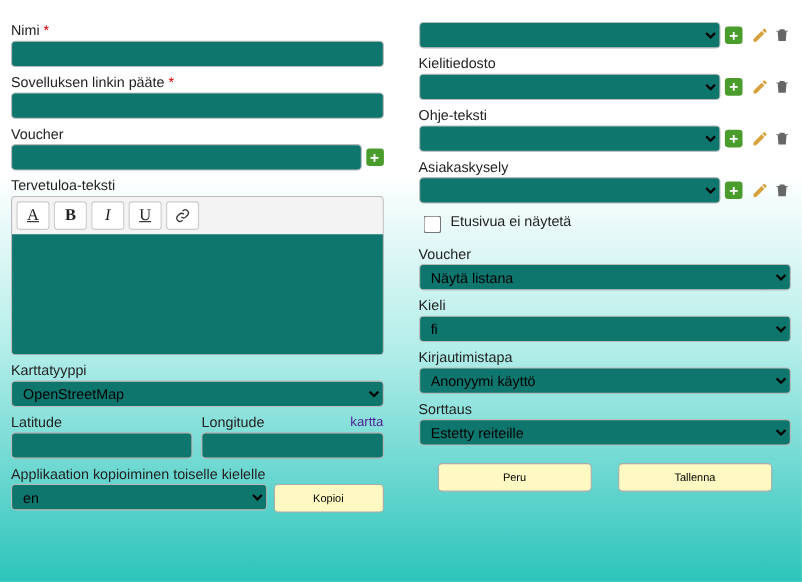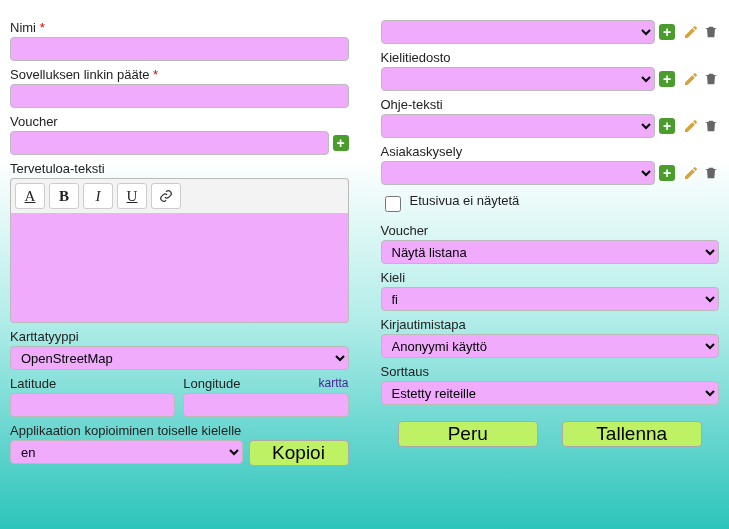--- a/index.html
+++ b/index.html
@@ -28,21 +28,21 @@
   .label {
     display: block;
     margin-bottom: 2px;
     font-size: 13px;
   }
   .req { color: #d00; }
   input[type=text], select, .textarea-body {
     width: 100%;
     border: 1px solid #bbb;
     border-radius: 4px;
-    background: #f0abfc;
+    background: #0f766e;
     height: 24px;
     padding: 2px 6px;
     font-size: 13px;
     font-family: inherit;
   }
   .input-row { display:flex; align-items:center; gap:4px; }
   .input-row input, .input-row select { flex:1; }
   .plus-icon {
     width:16px; height:16px; background:#4a9c2d; border-radius:3px;
     display:inline-flex; align-items:center; justify-content:center;
@@ -79,22 +79,22 @@
   .textarea-body {
     height:110px; border-radius:0 0 4px 4px; border-top:none;
   }
   .two-col { display:flex; gap:8px; }
   .two-col .half { flex:1; }
   .linkish { color:#4c1d95; font-size:12px; float:right; cursor:pointer; }
   .checkbox-row { display:flex; align-items:flex-start; gap:6px; margin:8px 0; }
   .checkbox-row input { width:16px; height:16px; }
   .button-row { display:flex; gap:24px; justify-content:center; margin-top:16px; }
   .btn {
-    border:1px solid #aaa; background:#bef264; border-radius:4px;
-    width:140px; height:26px; font-size:19px; cursor:pointer;
+    border:1px solid #aaa; background:#fef9c3; border-radius:4px;
+    width:140px; height:26px; font-size:10px; cursor:pointer;
   }
   .btn.small { width:100px; }
   .copy-row { display:flex; gap:6px; }
   .copy-row select { flex:1; }
   select { appearance: menulist; }
 </style>
 </head>
 <body>
 
 <div class="cols">

